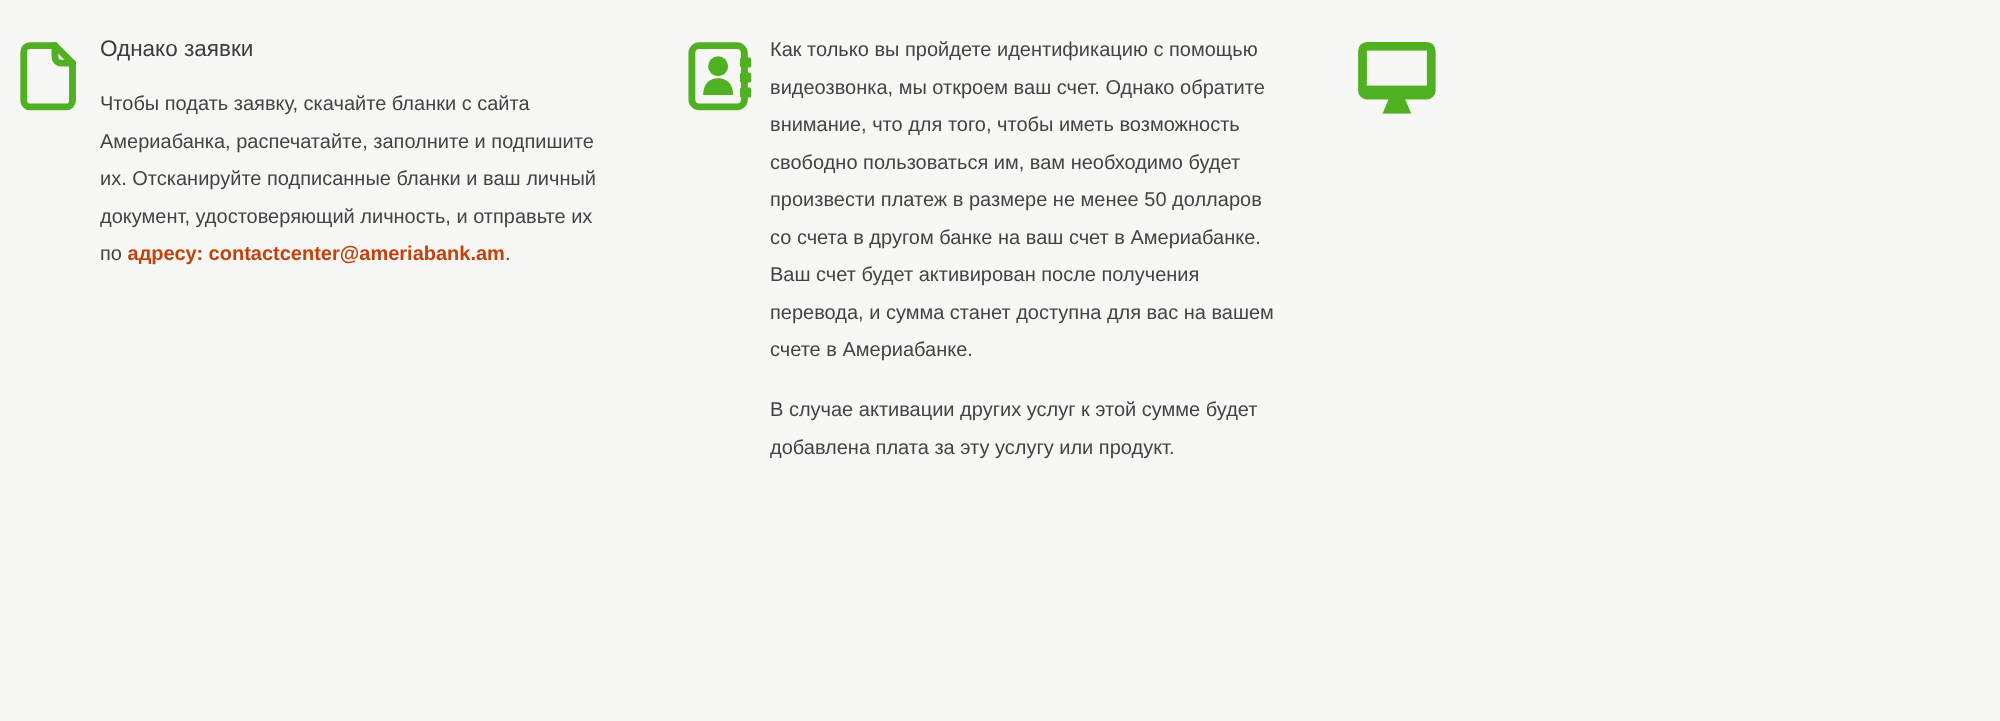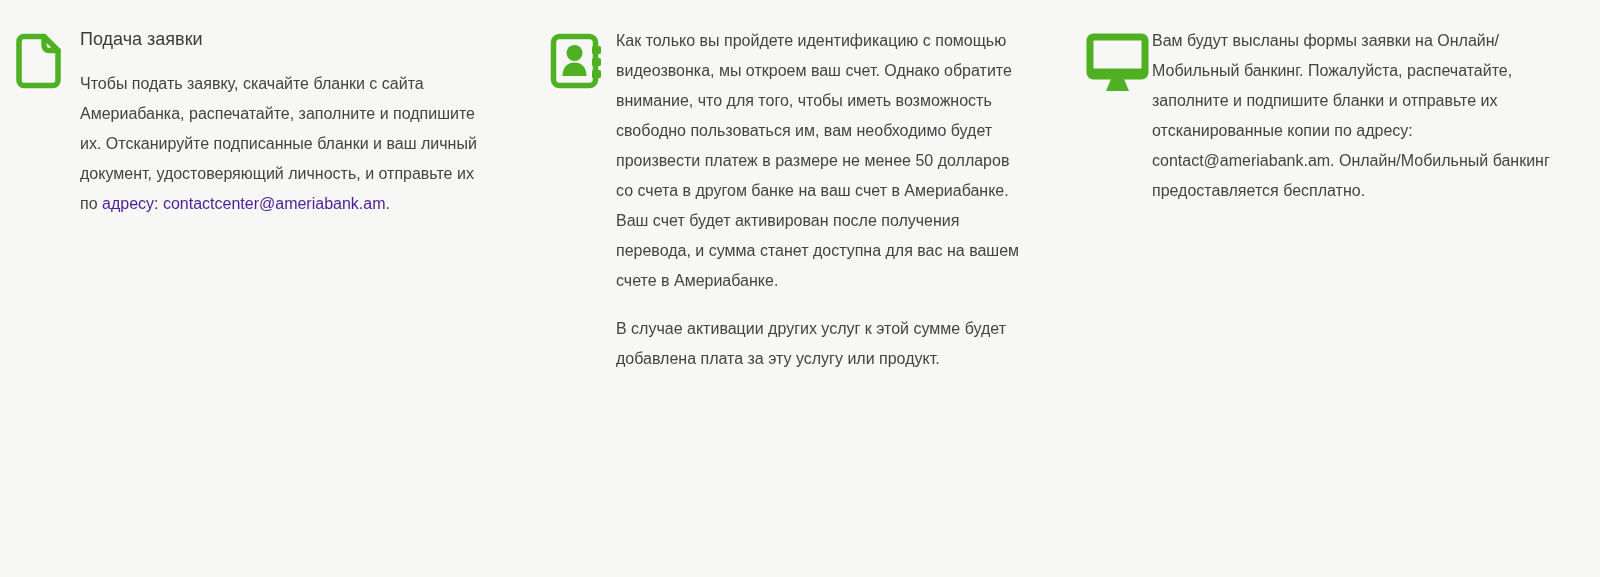--- a/index.html
+++ b/index.html
@@ -43,23 +43,24 @@
     color: #3c3c3c;
   }
   .step-text {
     margin: 0 0 18px 0;
     font-size: 16px;
     line-height: 30px;
     color: #434343;
   }
   .step-text:last-child { margin-bottom: 0; }
   a.email-link {
-    color: #4c1d95;
+    color: #c2410c;
     text-decoration: none;
     cursor: pointer;
+    font-weight: bold;
   }
   svg .stroke {
     fill: none;
     stroke: #4fb121;
     stroke-width: 5.5;
     stroke-linejoin: round;
     stroke-linecap: round;
   }
   svg .fill { fill: #4fb121; }
   svg .screen { fill: #f7f7f6; }
@@ -70,21 +71,21 @@
 <div class="steps-row">
 
   <section class="step">
     <div class="icon-wrap">
       <svg width="50" height="56" viewBox="0 0 50 56" aria-hidden="true">
         <path class="stroke" d="M30 3.5 H10 a5 5 0 0 0 -5 5 v39 a5 5 0 0 0 5 5 h29 a5 5 0 0 0 5 -5 V17.5 Z"></path>
         <path class="stroke" d="M30 3.5 v9 a5 5 0 0 0 5 5 h9"></path>
       </svg>
     </div>
     <div class="step-content">
-      <h3 class="step-title">Подача заявки</h3>
+      <h3 class="step-title">Однако заявки</h3>
       <p class="step-text"><span>Чтобы подать заявку, скачайте бланки с сайта Америабанка, распечатайте, заполните и подпишите их. Отсканируйте подписанные бланки и ваш личный документ, удостоверяющий личность, и отправьте их по </span><a class="email-link">адресу: contactcenter@ameriabank.am</a><span>.</span></p>
     </div>
   </section>
 
   <section class="step">
     <div class="icon-wrap">
       <svg width="54" height="56" viewBox="0 0 54 56" aria-hidden="true">
         <rect class="fill" x="42" y="13" width="9" height="8" rx="1.5"></rect>
         <rect class="fill" x="42" y="25" width="9" height="8" rx="1.5"></rect>
         <rect class="fill" x="42" y="37" width="9" height="8" rx="1.5"></rect>
@@ -101,17 +102,16 @@
 
   <section class="step">
     <div class="icon-wrap">
       <svg width="63" height="58" viewBox="0 0 63 58" aria-hidden="true">
         <rect class="fill" x="0.5" y="0.5" width="62" height="46" rx="7"></rect>
         <rect class="screen" x="7.5" y="7.5" width="48" height="28"></rect>
         <polygon class="fill" points="25,46 38,46 43,58 20,58"></polygon>
       </svg>
     </div>
     <div class="step-content">
-      <p class="step-text">Вам будут высланы формы заявки на Онлайн/Мобильный банкинг. Пожалуйста, распечатайте, заполните и подпишите бланки и отправьте их отсканированные копии по адресу: contact@ameriabank.am. Онлайн/Мобильный банкинг предоставляется бесплатно.</p>
     </div>
   </section>
 
 </div>
 
 </body></html>

